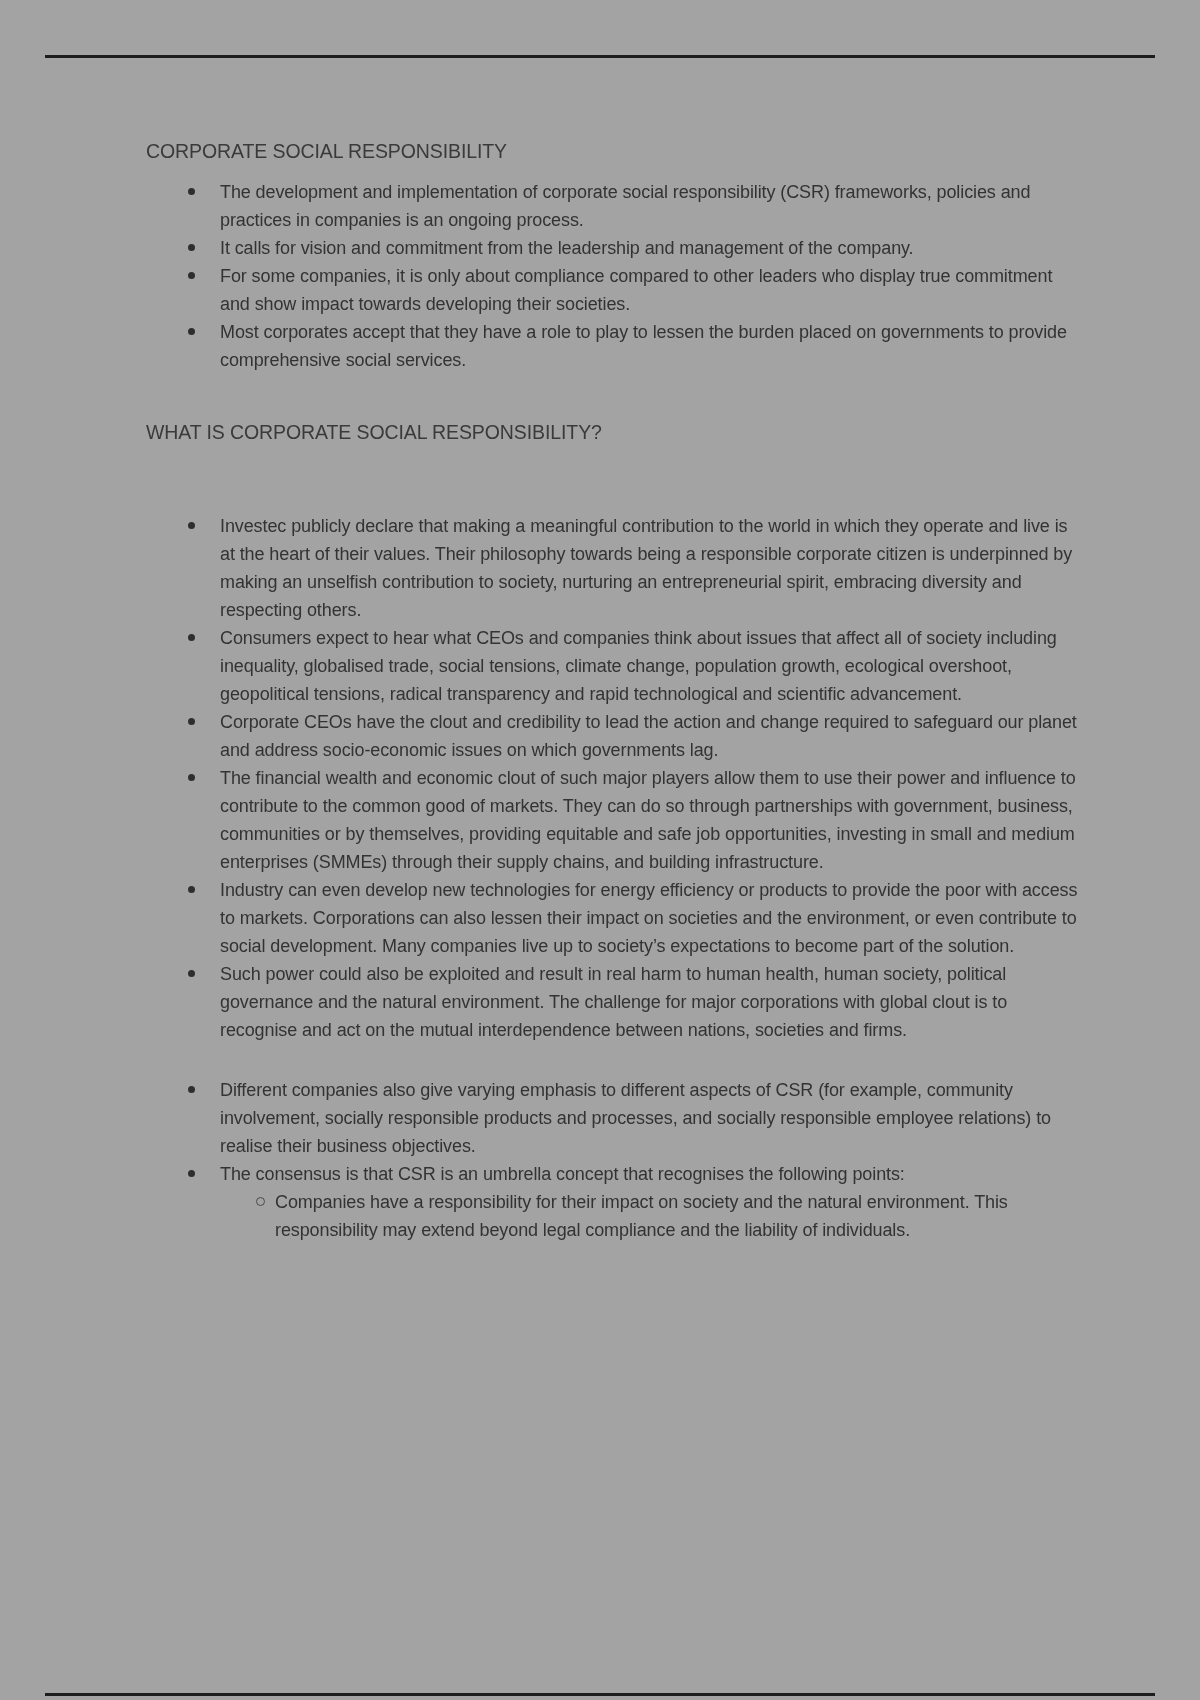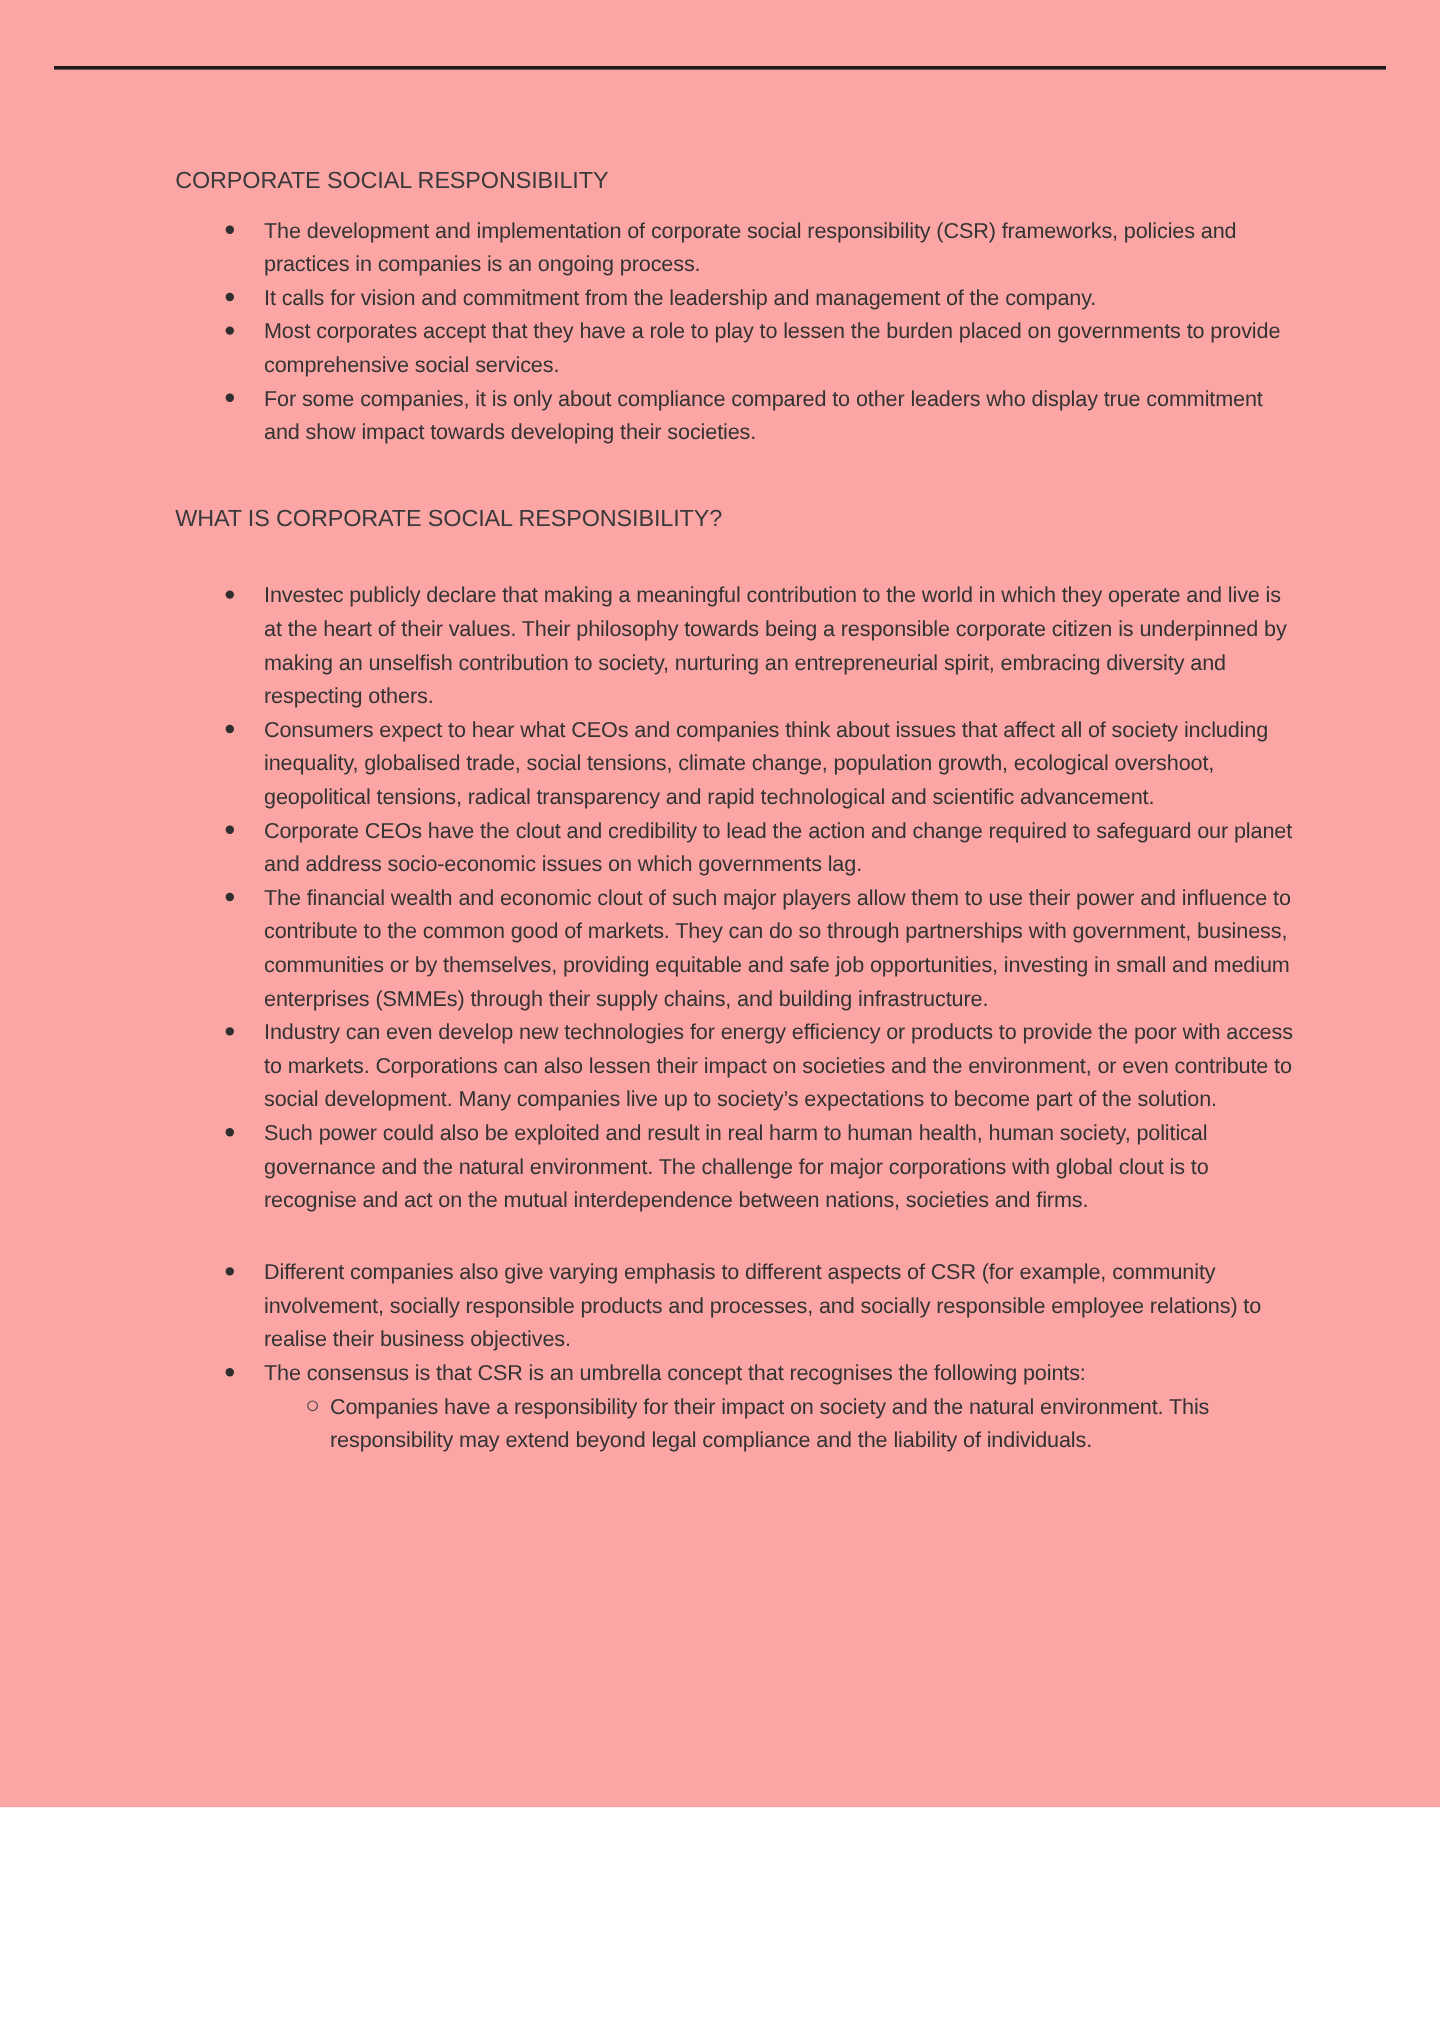--- a/index.html
+++ b/index.html
@@ -1,21 +1,21 @@
 <!DOCTYPE html>
 <html><head>
 <meta charset="utf-8">
 <style>
   html, body { margin:0; padding:0; }
   body { background:#ffffff; }
   .page {
     position: relative;
     width: 1200px;
-    height: 1506px;
-    background: #fca5a5;
+    height: 1700px;
+    background: #a3a3a3;
     font-family: "Liberation Sans", "DejaVu Sans", sans-serif;
     color: #333333;
     overflow: hidden;
   }
   .rule {
     position: absolute;
     left: 45px;
     width: 1110px;
     height: 3px;
     background: #1d1d1d;
@@ -37,21 +37,21 @@
     line-height: 28px;
     color: #3a3a3a;
   }
   .section-heading {
     margin-top: 44px;
     font-size: 19.5px;
     line-height: 28px;
     color: #3a3a3a;
   }
   .list-intro   { margin-top: 13px; }
-  .list-whatis  { margin-top: 36px; }
+  .list-whatis  { margin-top: 66px; }
   .list-consensus { margin-top: 32px; }
   .paragraph {
     margin-top: 36px;
   }
   .li {
     position: relative;
     padding-left: 74px;
   }
   .li.l1::before {
     content: "";
@@ -83,22 +83,22 @@
 
 <div class="page">
   <div class="rule rule-top"></div>
 
   <div class="content">
     <div class="doc-title">CORPORATE SOCIAL RESPONSIBILITY</div>
 
     <div class="list-intro">
         <div class="li l1">The development and implementation of corporate social responsibility (CSR) frameworks, policies and practices in companies is an ongoing process.</div>
         <div class="li l1">It calls for vision and commitment from the leadership and management of the company.</div>
+        <div class="li l1">For some companies, it is only about compliance compared to other leaders who display true commitment and show impact towards developing their societies.</div>
         <div class="li l1">Most corporates accept that they have a role to play to lessen the burden placed on governments to provide comprehensive social services.</div>
-        <div class="li l1">For some companies, it is only about compliance compared to other leaders who display true commitment and show impact towards developing their societies.</div>
       </div>
 
     <div class="section-heading">WHAT IS CORPORATE SOCIAL RESPONSIBILITY?</div>
 
     <div class="list-whatis">
         <div class="li l1">Investec publicly declare that making a meaningful contribution to the world in which they operate and live is at the heart of their values. Their philosophy towards being a responsible corporate citizen is underpinned by making an unselfish contribution to society, nurturing an entrepreneurial spirit, embracing diversity and respecting others.</div>
         <div class="li l1">Consumers expect to hear what CEOs and companies think about issues that affect all of society including inequality, globalised trade, social tensions, climate change, population growth, ecological overshoot, geopolitical tensions, radical transparency and rapid technological and scientific advancement.</div>
         <div class="li l1">Corporate CEOs have the clout and credibility to lead the action and change required to safeguard our planet and address socio-economic issues on which governments lag.</div>
         <div class="li l1">The financial wealth and economic clout of such major players allow them to use their power and influence to contribute to the common good of markets. They can do so through partnerships with government, business, communities or by themselves, providing equitable and safe job opportunities, investing in small and medium enterprises (SMMEs) through their supply chains, and building infrastructure.</div>
         <div class="li l1">Industry can even develop new technologies for energy efficiency or products to provide the poor with access to markets. Corporations can also lessen their impact on societies and the environment, or even contribute to social development. Many companies live up to society’s expectations to become part of the solution.</div>

